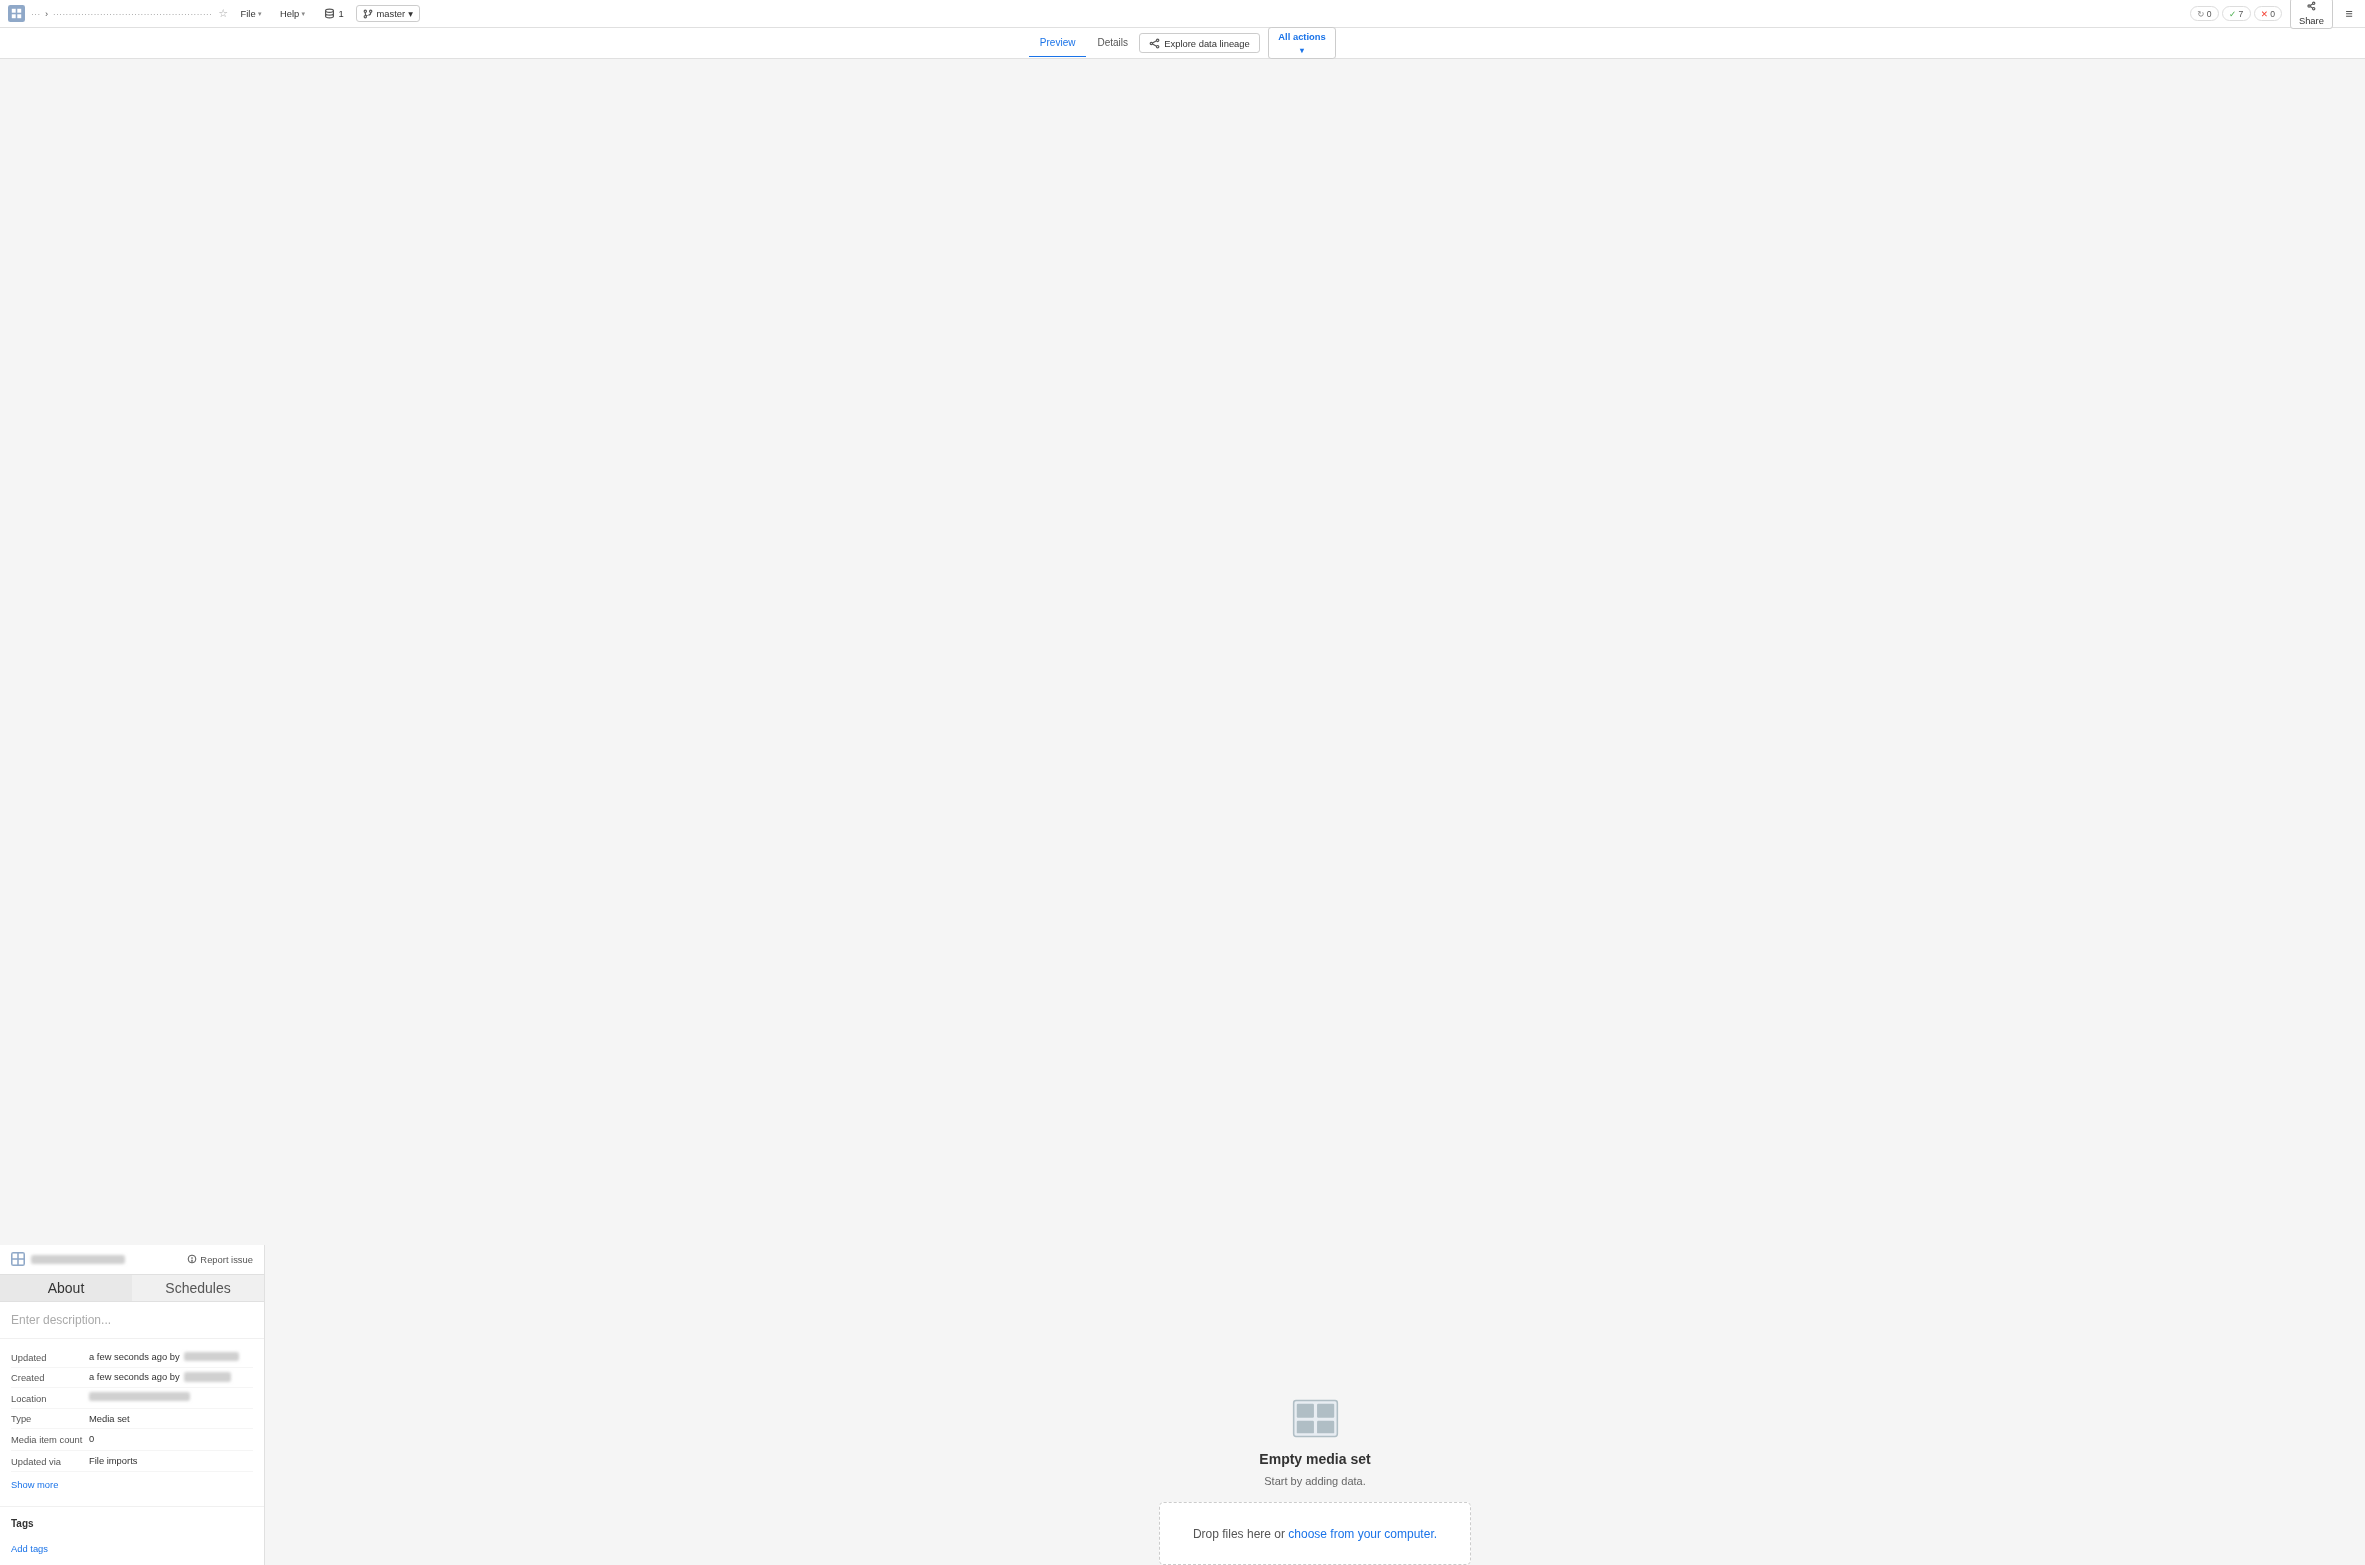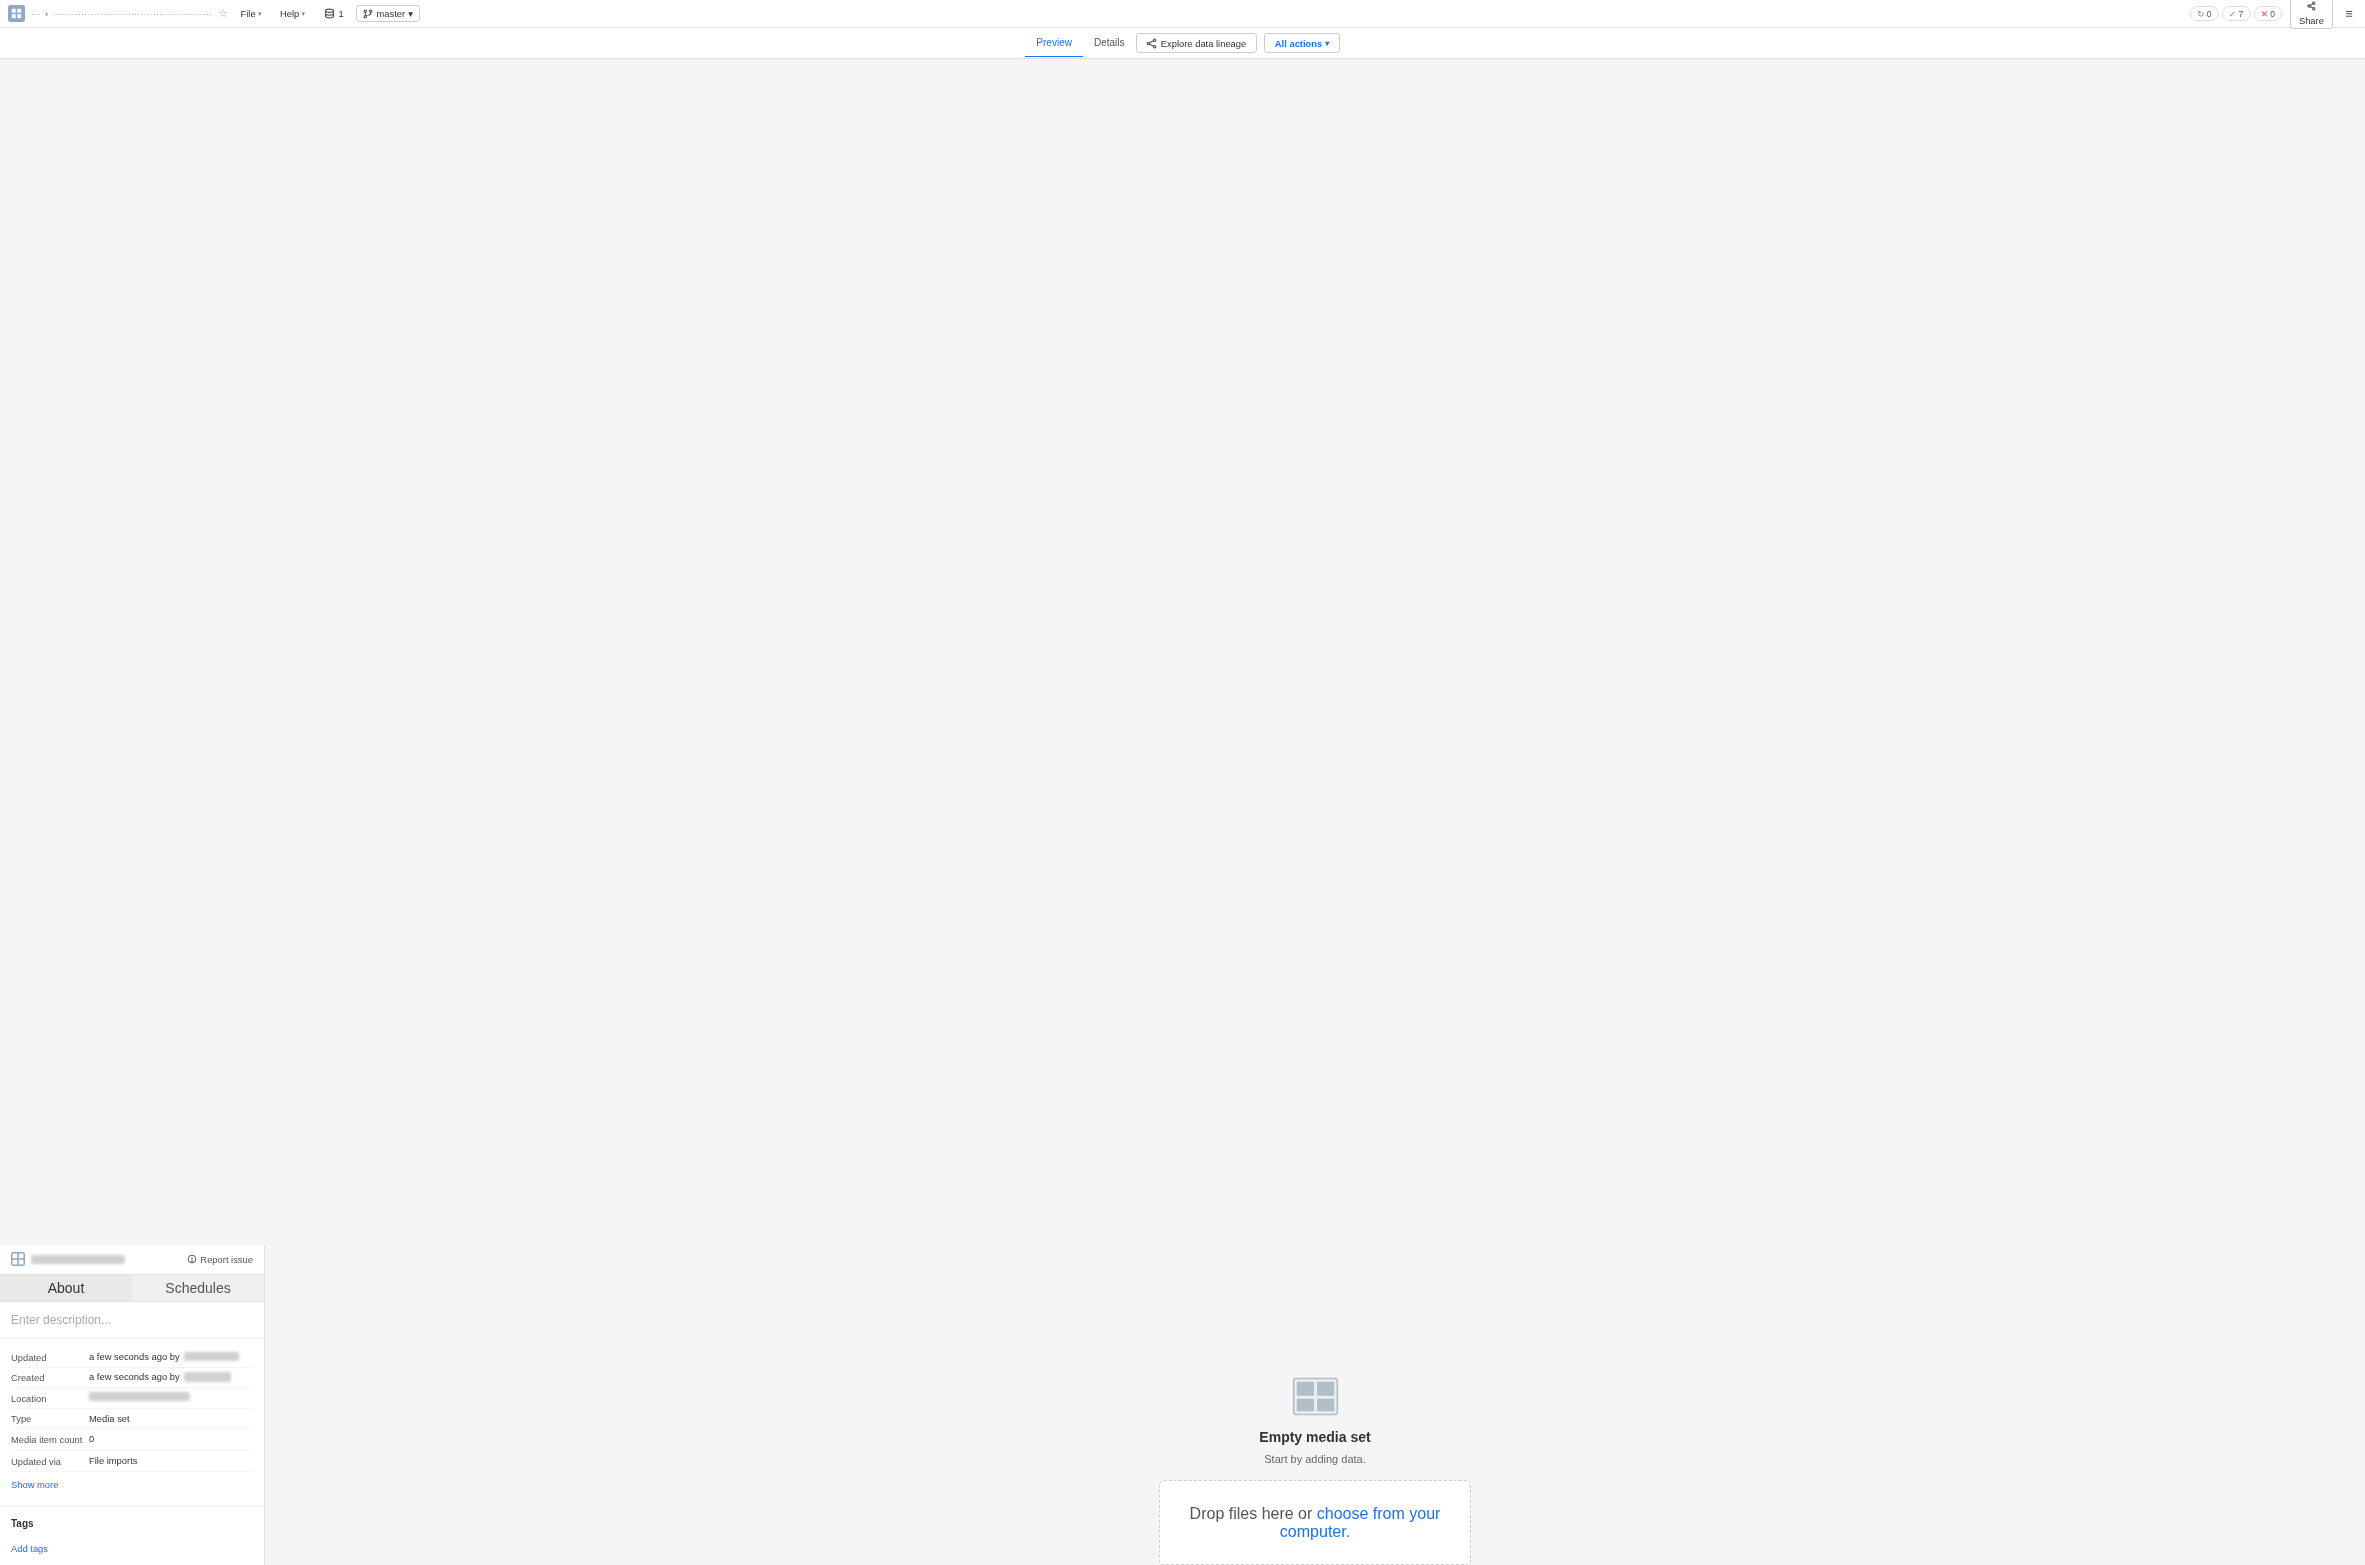--- a/index.html
+++ b/index.html
@@ -27,21 +27,21 @@
     .sub-nav {
       display: flex; align-items: center; justify-content: center;
       height: 31px; background: #fff; border-bottom: 0.8px solid #e0e0e0;
       padding: 0 9.4px;
     }
     .sub-nav-left { display: flex; align-items: center; gap: 0; }
     .sub-nav-tab { padding: 7.8px 11px; font-size: 10px; cursor: pointer; color: #555; border-bottom: 1.6px solid transparent; }
     .sub-nav-tab.active { color: #1a73e8; border-bottom: 1.6px solid #1a73e8; }
     .sub-nav-right { display: flex; align-items: center; gap: 7.8px; }
     .explore-btn { display: flex; align-items: center; gap: 3.9px; padding: 3.9px 9.4px; border: 0.8px solid #ccc; border-radius: 3.1px; cursor: pointer; font-size: 9.4px; background: #fff; color: #333; }
-    .all-actions-btn { display: flex; align-items: center; gap: 3.1px; padding: 3.9px 9.4px; border-radius: 3.1px; cursor: pointer; font-size: 9.4px; background: #fff; color: #1a73e8; font-weight: 600; border: 0.8px solid #ccc; }
+    .all-actions-btn { display: flex; align-items: center; gap: 3.1px; padding: 3.9px 9.4px; border-radius: 3.1px; cursor: pointer; font-size: 9.4px; background: #fff; color: #1a73e8; font-weight: 600; border: 0.8px solid #ccc; flex-direction: column; }
 
     
     .content-layout { display: flex; height: calc(100vh - 59px); align-items: flex-end; }
 
     
     .left-panel { width: 265px; min-width: 265px; background: #fff; border-right: 0.8px solid #e0e0e0; overflow-y: auto; }
 
     .panel-header { display: flex; align-items: center; justify-content: space-between; padding: 7.8px 11px; border-bottom: 0.8px solid #e0e0e0; }
     .panel-header-left { display: flex; align-items: center; gap: 6.2px; }
     .panel-icon { width: 15.6px; height: 15.6px; background: #ccc; border-radius: 2.3px; }
@@ -80,21 +80,21 @@
     }
     .media-set-icon svg { width: 100%; height: 100%; }
 
     .empty-title { font-size: 14px; font-weight: 600; color: #333; }
     .empty-subtitle { font-size: 11px; color: #666; margin-bottom: 7.8px; }
 
     
     .drop-zone {
       width: 312px; padding: 23.4px;
       border: 1.6px dashed #ccc; border-radius: 4.7px;
-      background: #fff; text-align: center; color: #555; font-size: 16px;
+      background: #fff; text-align: center; color: #555; font-size: 12px;
     }
     .drop-zone-link { color: #1a73e8; cursor: pointer; text-decoration: none; }
 
     
     .blur-bar {
       display: inline-block;
       height: 9.4px;
       border-radius: 2.3px;
       background: #d0d0d0;
       filter: blur(1.6px);

